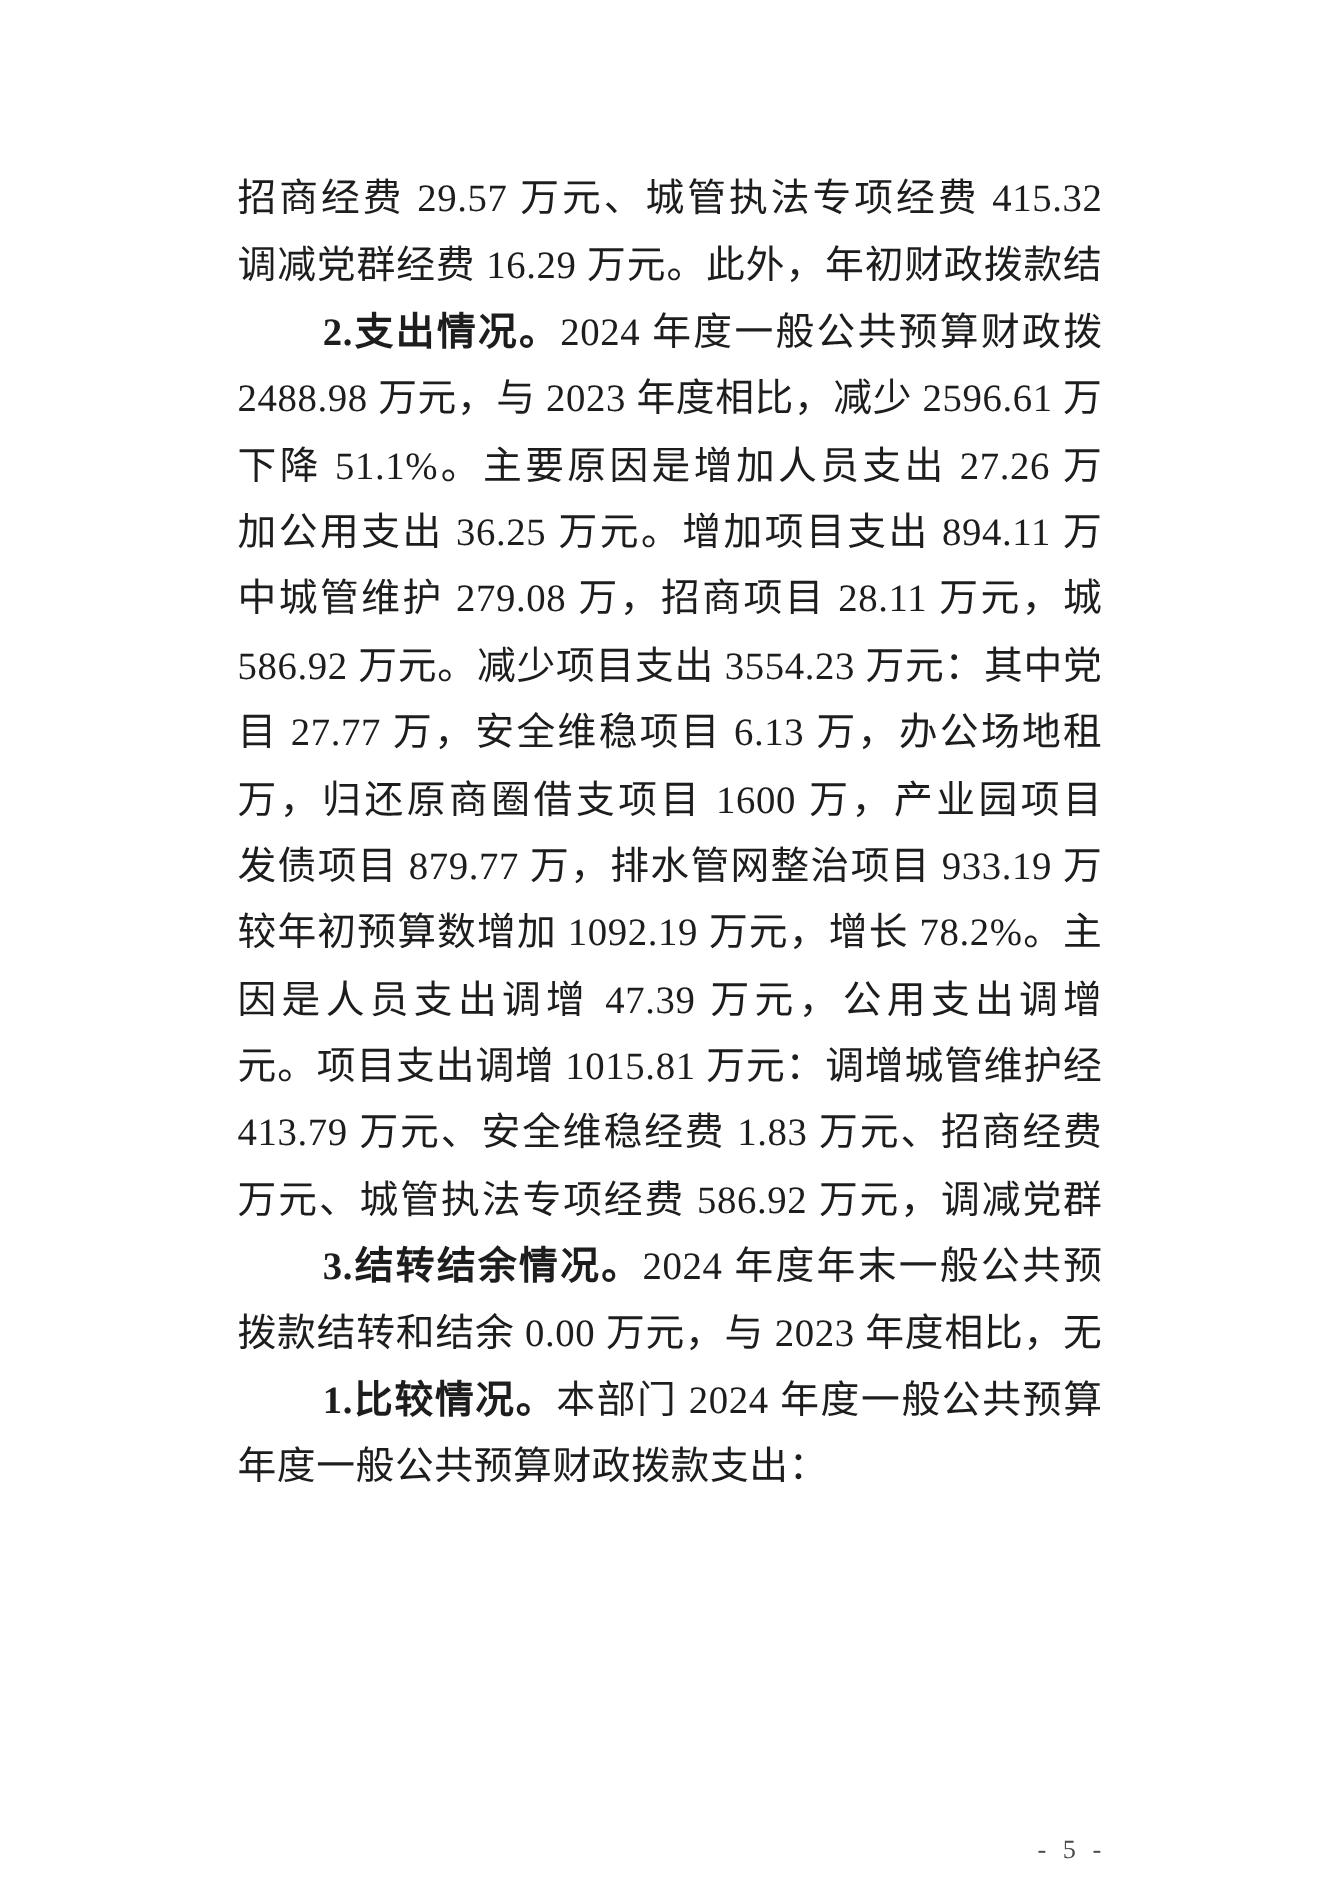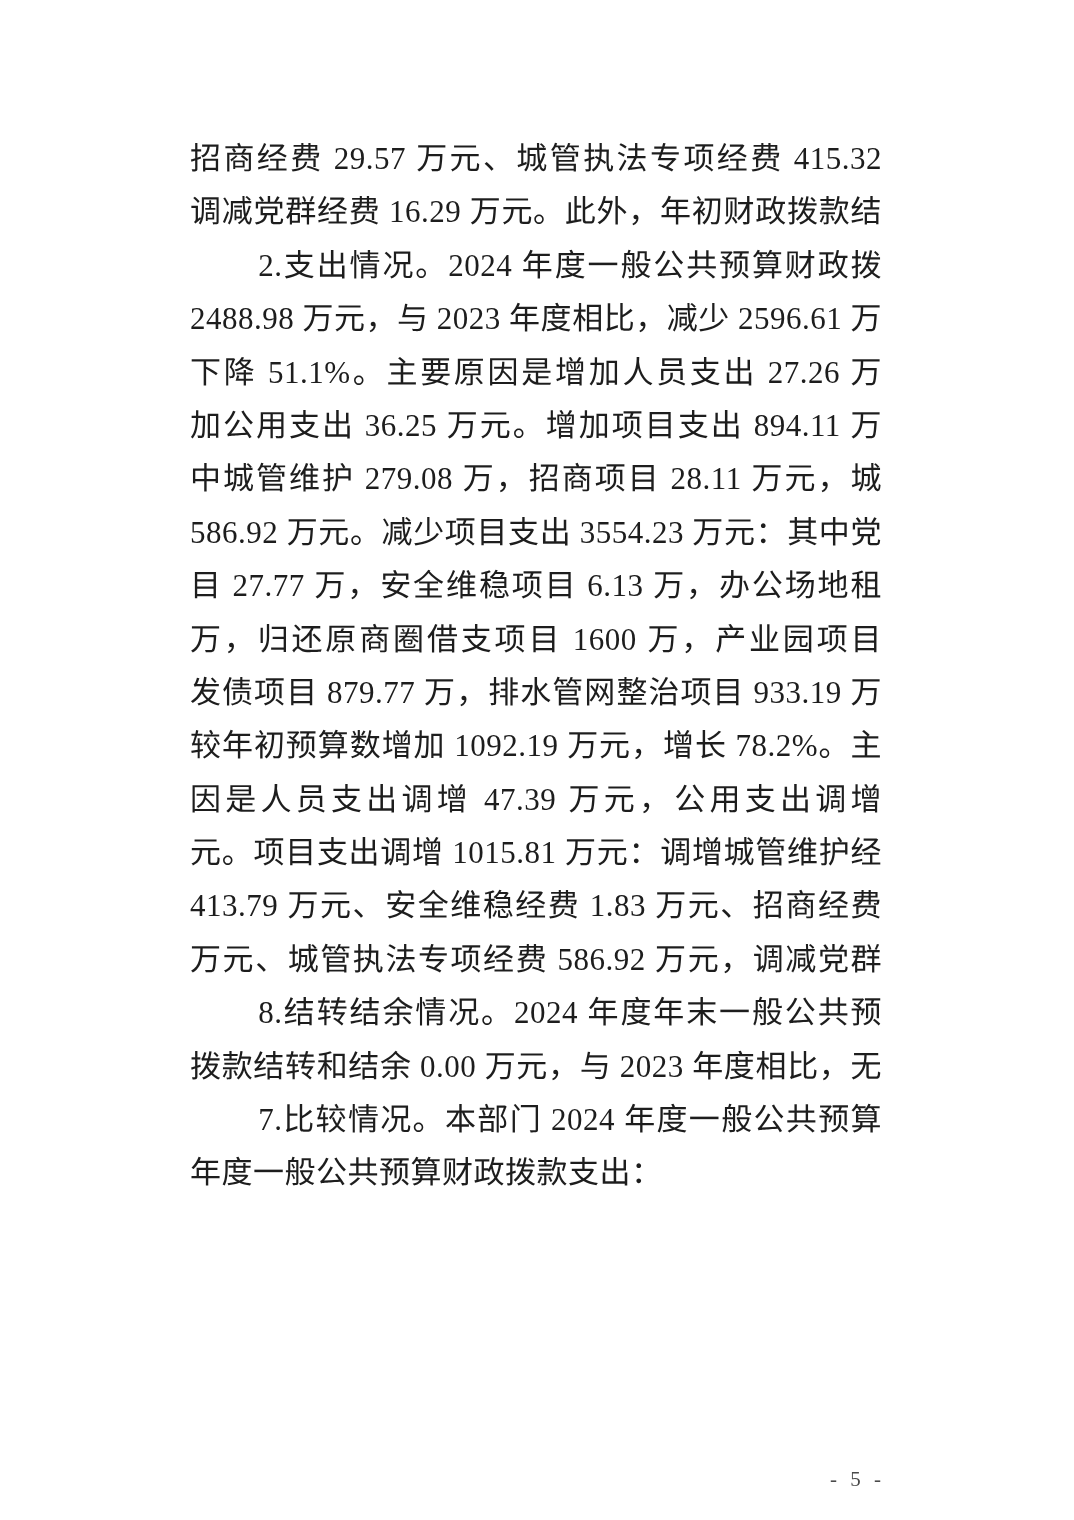--- a/index.html
+++ b/index.html
@@ -36,21 +36,21 @@
     overflow: hidden;
     height: 53.4px;
   }
   .line.fill {
     text-align-last: justify;
   }
   .line.indent {
     text-indent: 2.2em;
   }
   .seg.bold {
-    font-weight: 400;
+    font-weight: 700;
     margin-top: 26px;
   }
   .page-number {
     position: absolute;
     top: 1464px;
     right: 189px;
     font-size: 21px;
     line-height: 30px;
     color: #4a4a4a;
     letter-spacing: 4px;
@@ -76,24 +76,24 @@
         <div class="line fill"><span class="seg">目 27.77 万，安全维稳项目 6.13 万，办公场地租赁 56.98</span></div>
         <div class="line fill"><span class="seg">万，归还原商圈借支项目 1600 万，产业园项目 50.38 万，</span></div>
         <div class="line fill"><span class="seg">发债项目 879.77 万，排水管网整治项目 933.19 万元。</span></div>
         <div class="line fill"><span class="seg">较年初预算数增加 1092.19 万元，增长 78.2%。主要原</span></div>
         <div class="line fill"><span class="seg">因是人员支出调增 47.39 万元，公用支出调增 28.99 万</span></div>
         <div class="line fill"><span class="seg">元。项目支出调增 1015.81 万元：调增城管维护经费</span></div>
         <div class="line fill"><span class="seg">413.79 万元、安全维稳经费 1.83 万元、招商经费 29.57</span></div>
         <div class="line fill"><span class="seg">万元、城管执法专项经费 586.92 万元，调减党群经费</span></div>
       </div>
       <div class="para">
-        <div class="line fill indent"><span class="seg bold">8.结转结余情况。</span><span class="seg">2024 年度年末一般公共预算财政</span></div>
+        <div class="line fill indent"><span class="seg bold">3.结转结余情况。</span><span class="seg">2024 年度年末一般公共预算财政</span></div>
         <div class="line fill"><span class="seg">拨款结转和结余 0.00 万元，与 2023 年度相比，无增减。</span></div>
       </div>
       <div class="para">
-        <div class="line fill indent"><span class="seg bold">7.比较情况。</span><span class="seg">本部门 2024 年度一般公共预算财政</span></div>
+        <div class="line fill indent"><span class="seg bold">1.比较情况。</span><span class="seg">本部门 2024 年度一般公共预算财政</span></div>
         <div class="line"><span class="seg">年度一般公共预算财政拨款支出：</span></div>
       </div>
     </main>
   <div class="page-number">
     <span>- 5 -</span>
   </div>
 </div>
 
 </body></html>

